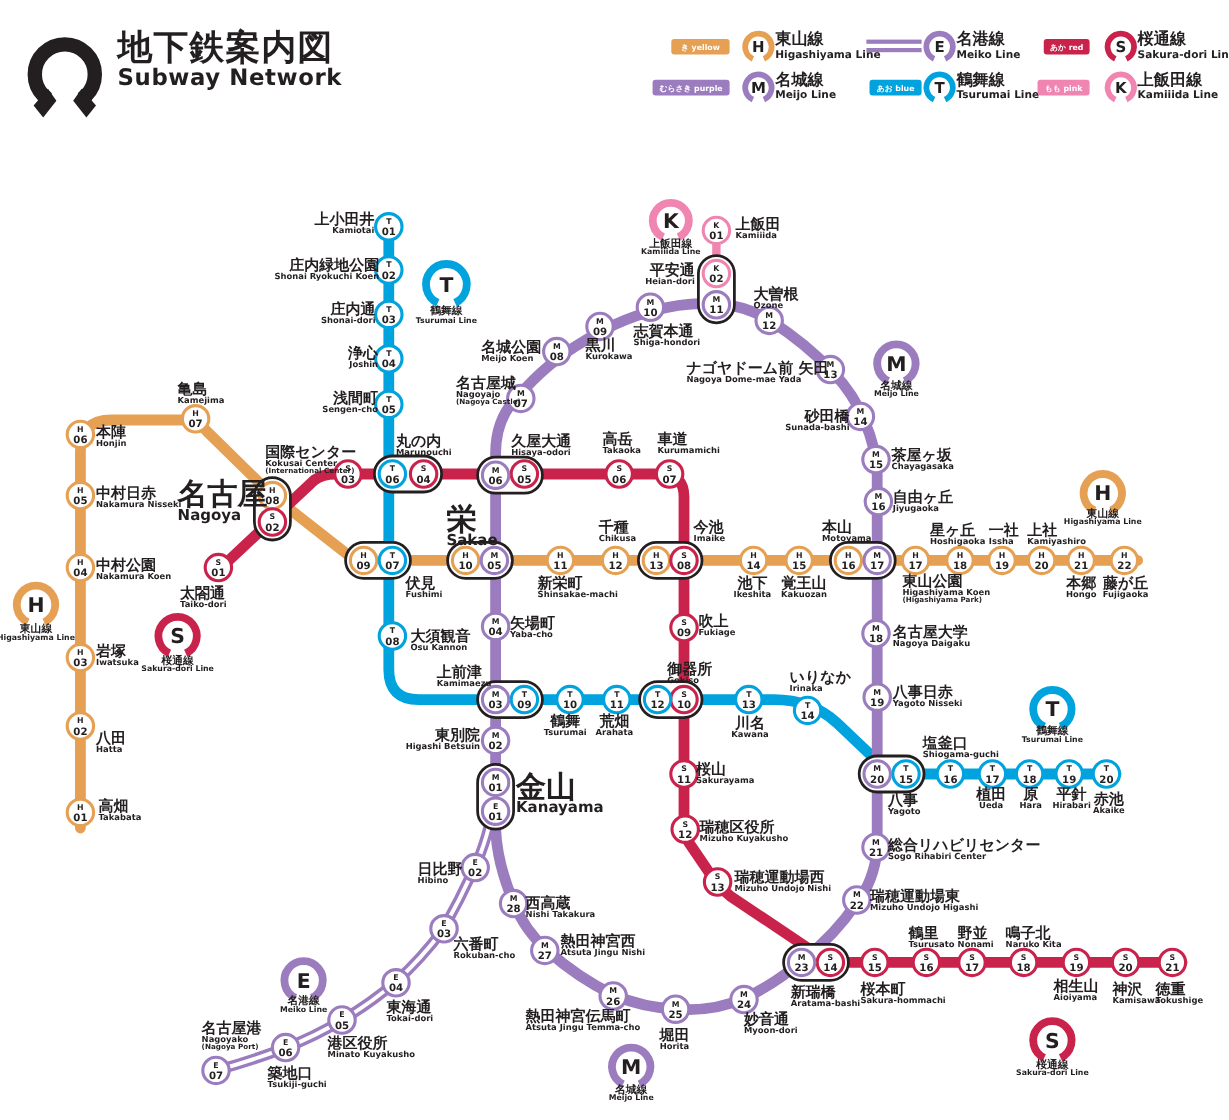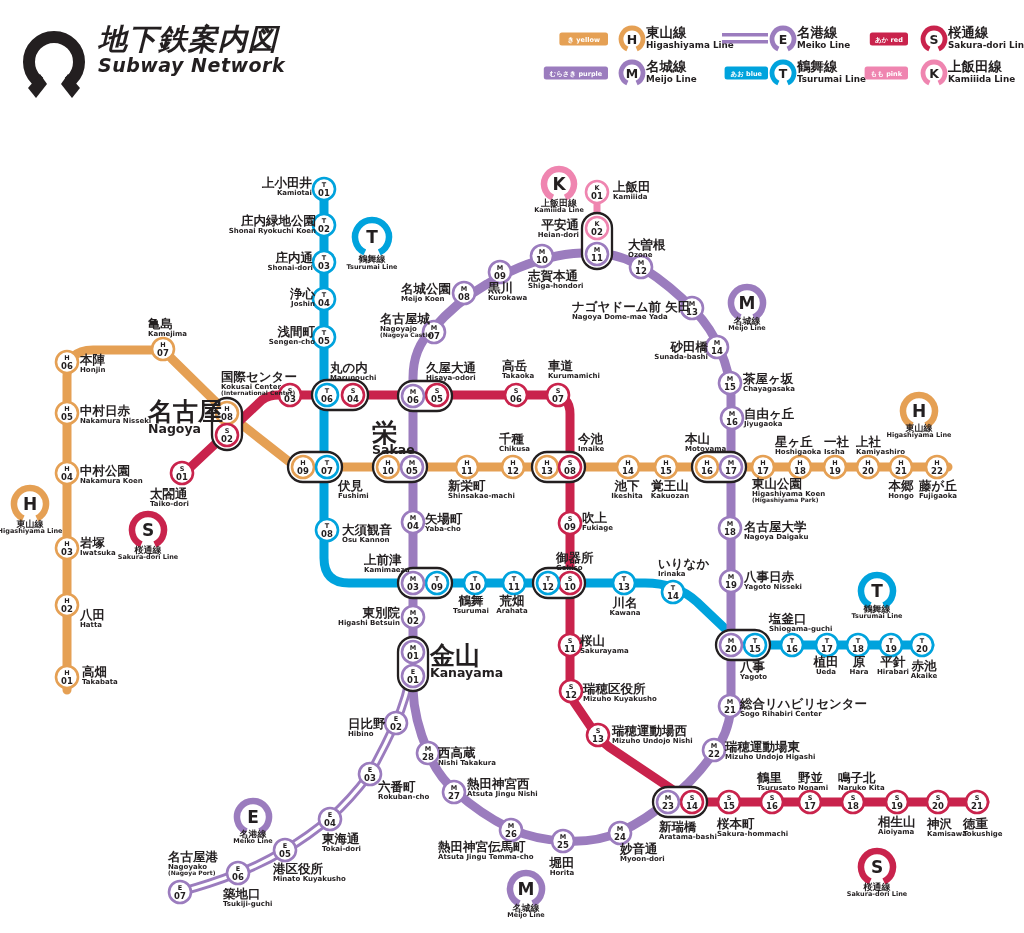--- a/index.html
+++ b/index.html
@@ -1,18 +1,18 @@
 <!DOCTYPE html>
 <html><head>
 <meta charset="utf-8">
 <style>
   html,body{margin:0;padding:0;background:#fff;}
   .canvas{position:relative;width:1024px;height:933px;background:#fff;overflow:hidden;
           font-family:"DejaVu Sans","Liberation Sans",sans-serif;color:#231F20;}
-  .hdr{position:absolute;left:20px;top:24px;display:flex;align-items:flex-start;font-style:italic;}
+  .hdr{position:absolute;left:20px;top:24px;display:flex;align-items:flex-start;}
   .titles{margin-left:10px;}
   .t-jp{font-size:29px;font-weight:bold;letter-spacing:1px;line-height:1.1;}
   .t-en{font-size:19px;font-weight:bold;letter-spacing:0.5px;margin-top:-2px;}
   svg text{font-family:"DejaVu Sans","Liberation Sans",sans-serif;}
 </style>
 </head>
 <body>
 
 <div class="canvas">
   <div class="hdr">

